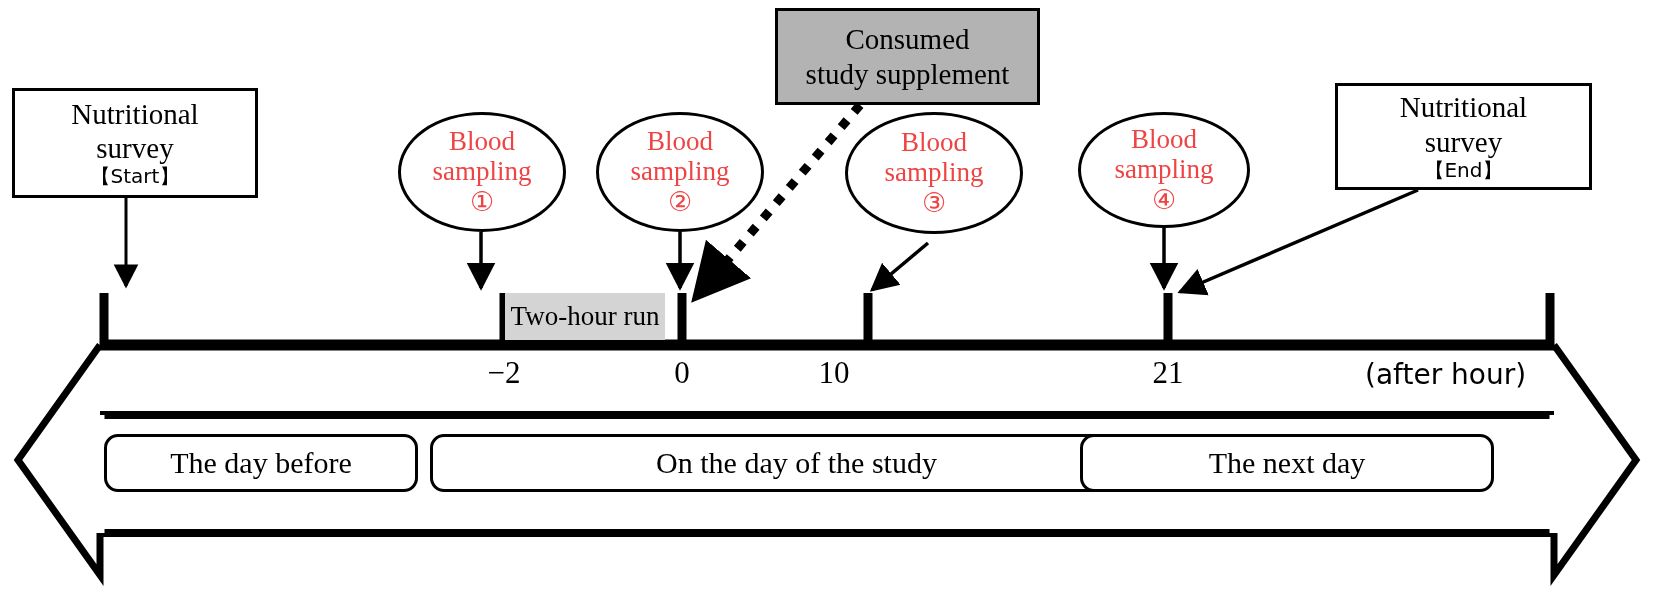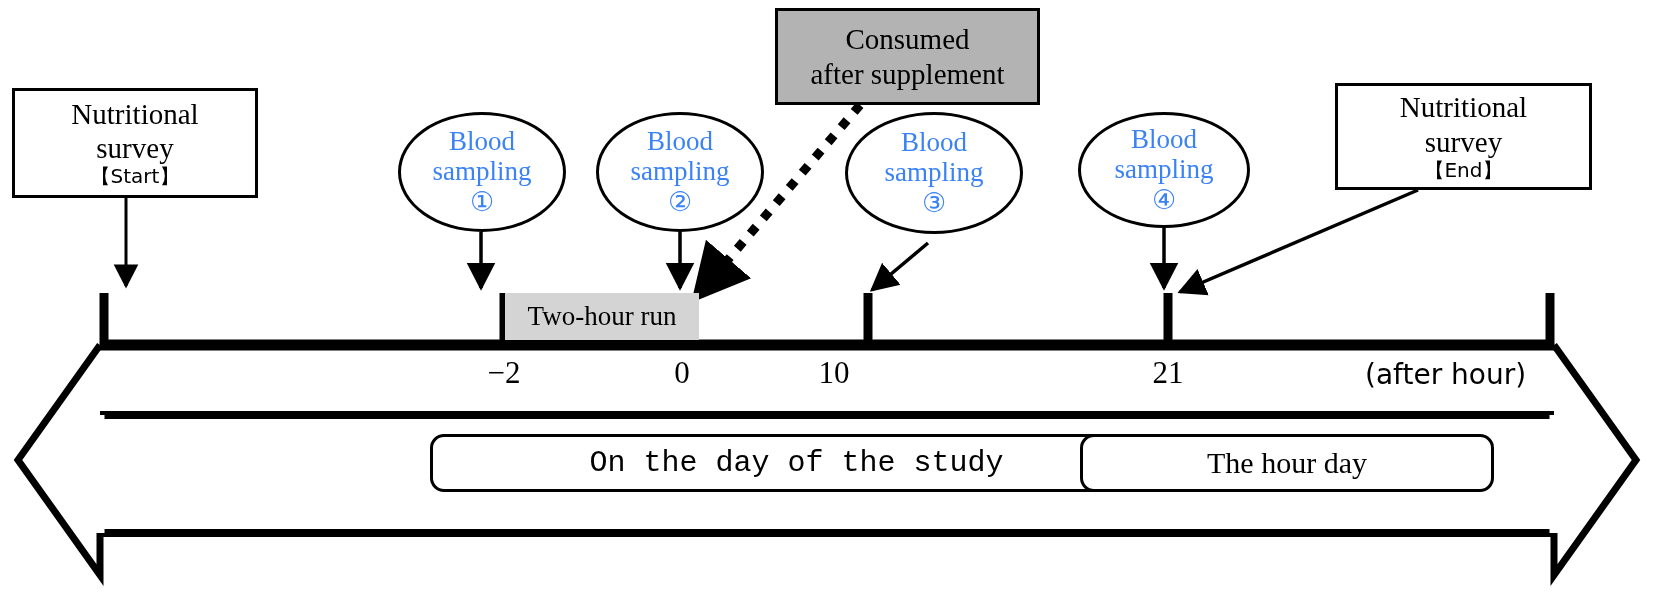--- a/index.html
+++ b/index.html
@@ -58,33 +58,33 @@
     border: 3px solid #000;
     border-radius: 50%;
     background: #ffffff;
     display: flex;
     flex-direction: column;
     align-items: center;
     justify-content: center;
     text-align: center;
     line-height: 1.1;
     font-size: 27px;
-    color: #3b82f6;
+    color: #ef4444;
     z-index: 6;
   }
   .ellipse .num { font-size: 27px; font-family: "DejaVu Sans", sans-serif; }
   #bs1 { left: 398px;  top: 112px; width: 168px; height: 120px; }
   #bs2 { left: 596px;  top: 112px; width: 168px; height: 120px; }
   #bs3 { left: 845px;  top: 112px; width: 178px; height: 122px; }
   #bs4 { left: 1078px; top: 112px; width: 172px; height: 116px; }
 
   
   #run-box {
     position: absolute;
-    left: 505px; top: 293px; width: 194px; height: 47px;
+    left: 505px; top: 293px; width: 160px; height: 47px;
     background: #d4d4d4;
     display: flex; align-items: center; justify-content: center;
     font-size: 27px; color: #000;
     white-space: nowrap;
     z-index: 4;
   }
 
   
   .tick-label {
     position: absolute;
@@ -114,21 +114,21 @@
     border-radius: 14px;
     background: #ffffff;
     display: flex; align-items: center; justify-content: center;
     font-size: 30px; color: #000;
     white-space: nowrap;
     z-index: 5;
     top: 434px;
     height: 58px;
   }
   #day-before { left: 104px;  width: 314px; }
-  #day-of     { left: 430px;  width: 733px; font-family: Liberation Mono, monospace; }
+  #day-of     { left: 430px;  width: 733px; }
   #day-next   { left: 1080px; width: 414px; }
 </style>
 </head>
 <body>
 
 <div id="canvas">
 
   <svg id="svg-layer" viewBox="0 0 1654 609">
     <defs>
       <marker id="arrowSolid" markerWidth="9" markerHeight="9" refX="7.2" refY="4.5" orient="auto" markerUnits="strokeWidth">
@@ -192,21 +192,21 @@
   </div>
 
   <div class="rectbox" id="survey-end">
     <span class="ln">Nutritional</span>
     <span class="ln">survey</span>
     <span class="ln bracket">【End】</span>
   </div>
 
   <div class="rectbox" id="supplement-box">
     <span class="ln">Consumed</span>
-    <span class="ln">after supplement</span>
+    <span class="ln">study supplement</span>
   </div>
 
   <div class="ellipse" id="bs1">
     <span>Blood</span>
     <span>sampling</span>
     <span class="num">①</span>
   </div>
   <div class="ellipse" id="bs2">
     <span>Blood</span>
     <span>sampling</span>
@@ -226,20 +226,23 @@
   <div id="run-box">
     <span>Two-hour run</span>
   </div>
 
   <div class="tick-label" style="left:504px">−2</div>
   <div class="tick-label" style="left:682px">0</div>
   <div class="tick-label" style="left:834px">10</div>
   <div class="tick-label" style="left:1168px">21</div>
   <div id="after-hour">(after hour)</div>
 
+  <div class="daybox" id="day-before">
+    <span>The day before</span>
+  </div>
   <div class="daybox" id="day-of">
     <span>On the day of the study</span>
   </div>
   <div class="daybox" id="day-next">
-    <span>The hour day</span>
+    <span>The next day</span>
   </div>
 
 </div>
 
 </body></html>

